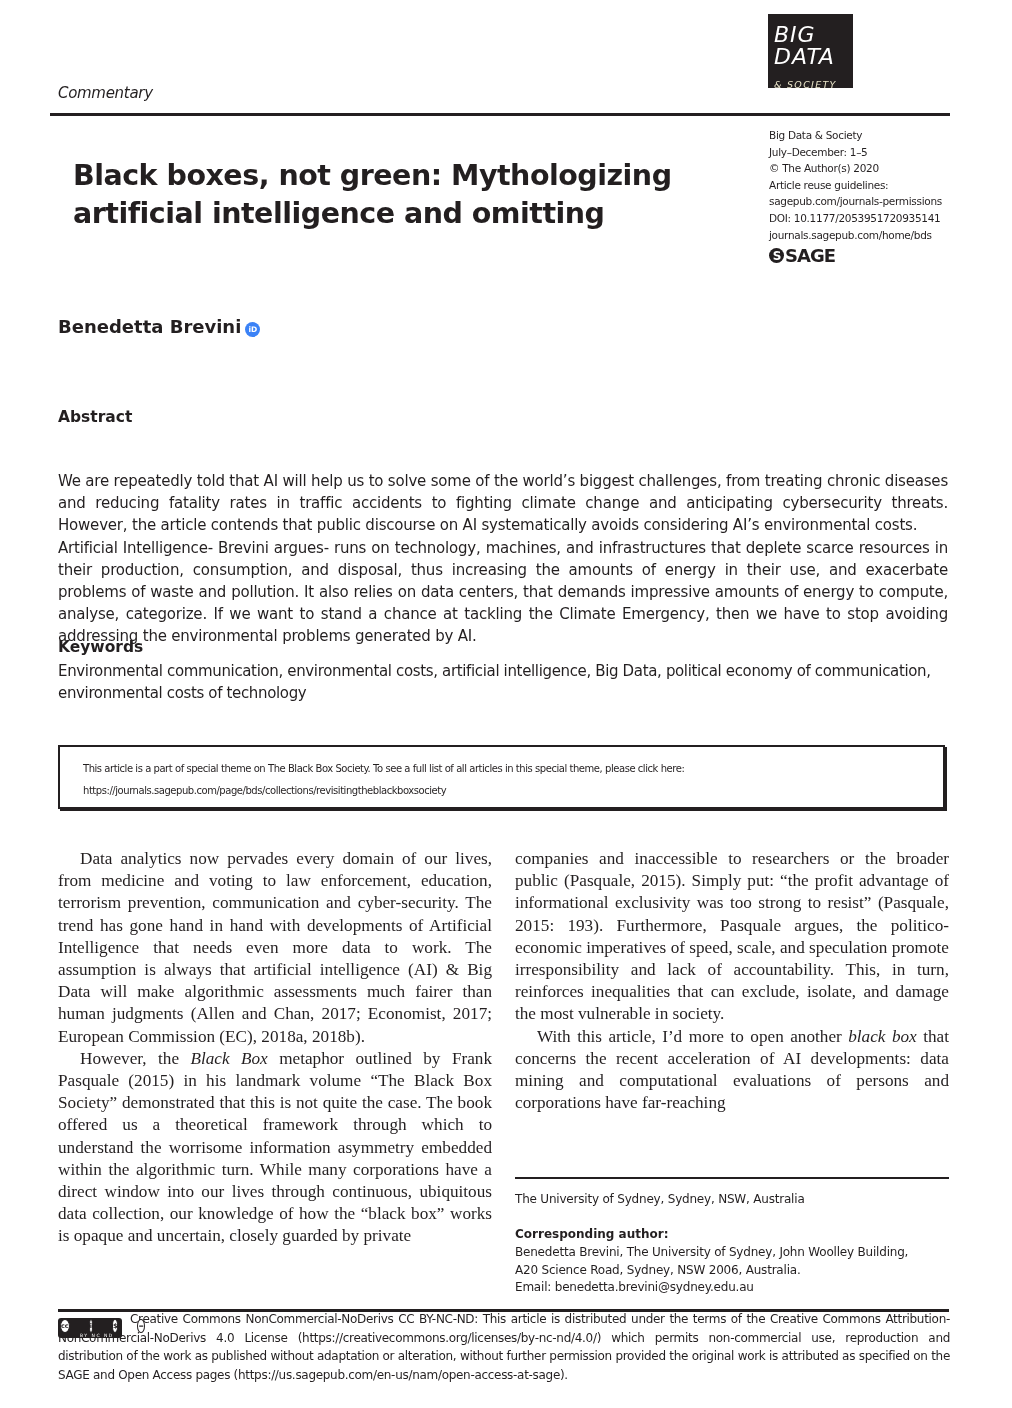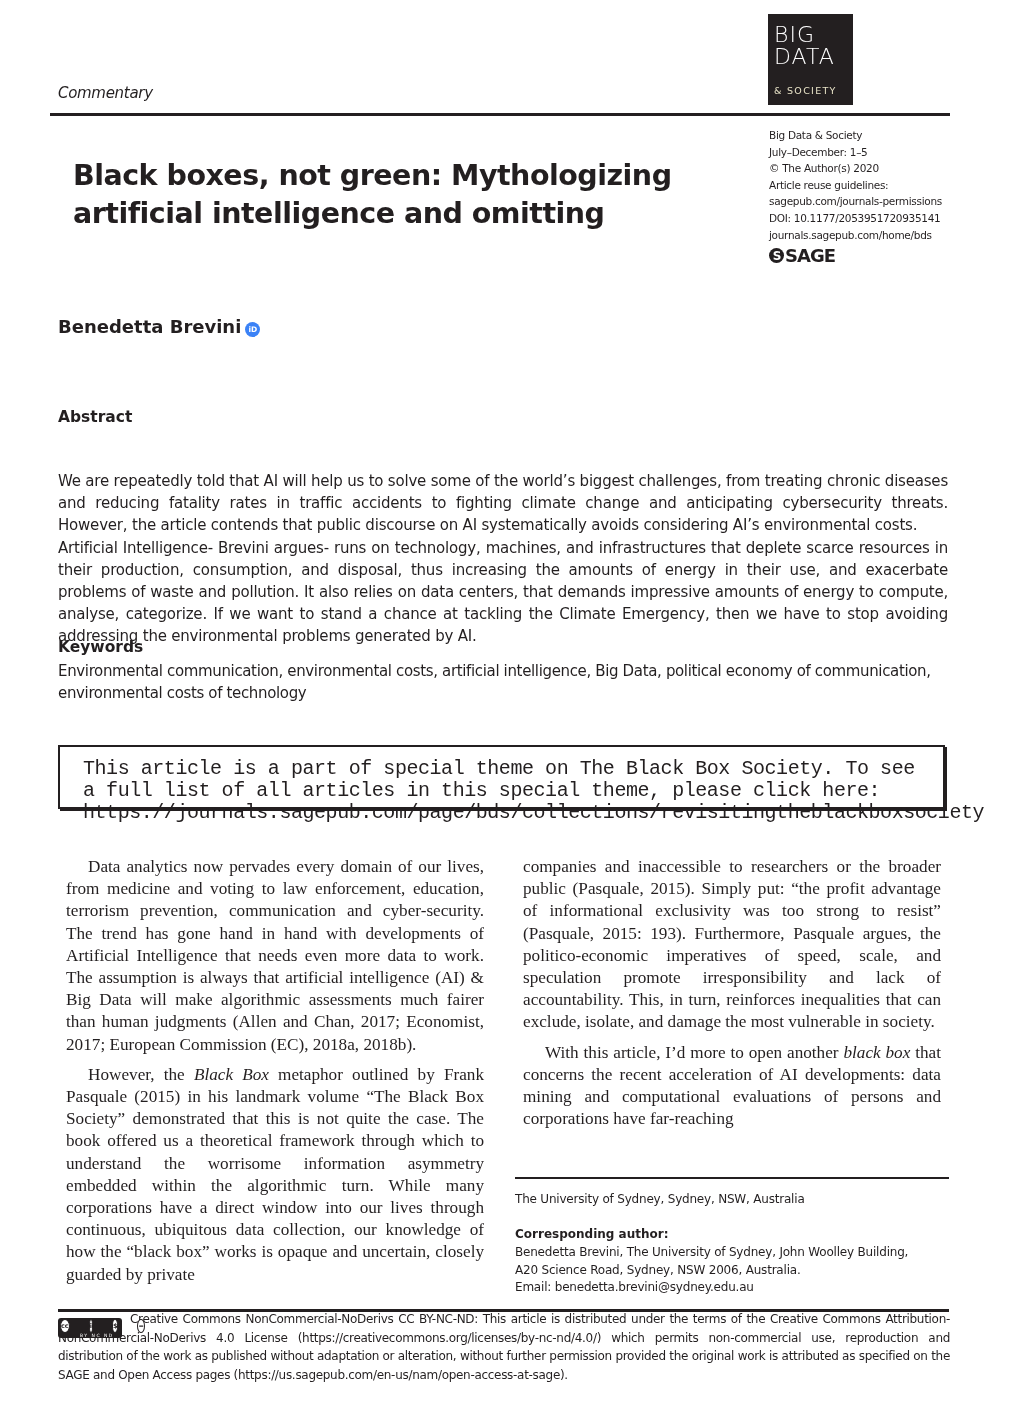--- a/index.html
+++ b/index.html
@@ -3,43 +3,43 @@
 <meta charset="utf-8">
 <style>
   html, body { margin: 0; padding: 0; background: #ffffff; }
   body { width: 1012px; height: 1408px; position: relative; overflow: hidden; color: #231f20; }
   .sans { font-family: "DejaVu Sans", "Liberation Sans", sans-serif; }
   .serif { font-family: "Liberation Serif", "DejaVu Serif", serif; }
 
   .section-label { position: absolute; left: 58px; top: 84px; font-size: 15px; font-style: italic; letter-spacing: -0.3px; }
   .header-rule { position: absolute; left: 50px; top: 113px; width: 900px; height: 3px; background: #231f20; }
 
-  .logo { position: absolute; left: 768px; top: 14px; width: 85px; height: 91px; background: #231f20; color: #fff; box-sizing: border-box; padding: 10px 0 0 6px; }
+  .logo { position: absolute; left: 768px; top: 14px; width: 85px; height: 74px; background: #231f20; color: #fff; box-sizing: border-box; padding: 10px 0 0 6px; font-style: italic; }
   .logo .l1, .logo .l2 { font-size: 22px; line-height: 22px; letter-spacing: 1px; font-weight: 300; }
-  .logo .l3 { font-size: 9.5px; letter-spacing: 1.3px; color: #e9e4c8; margin-top: 17px; }
+  .logo .l3 { font-size: 9.5px; letter-spacing: 1.3px; color: #e9e4c8; margin-top: 11px; }
 
   .meta { position: absolute; left: 769px; top: 127px; font-size: 10.5px; line-height: 16.6px; letter-spacing: -0.3px; }
   .sage { position: absolute; left: 769px; top: 245px; font-size: 18px; font-weight: bold; letter-spacing: -1px; display: flex; align-items: center; }
   .sage .s-circle { width: 15px; height: 15px; border-radius: 50%; background: #231f20; color: #fff; font-size: 12px; display: inline-flex; align-items: center; justify-content: center; margin-right: 1px; }
 
   .title { position: absolute; left: 58px; top: 142px; width: 640px; font-size: 28.5px; line-height: 37.5px; font-weight: bold; letter-spacing: -0.5px; margin: 15px; }
   .author { position: absolute; left: 58px; top: 316px; font-size: 18px; font-weight: bold; display: flex; align-items: flex-end; }
   .orcid { width: 15px; height: 15px; border-radius: 50%; background: #3b82f6; color: #fff; font-size: 7.5px; font-weight: bold; display: inline-flex; align-items: center; justify-content: center; margin-left: 4px; }
 
   .abstract-h { position: absolute; left: 58px; top: 408px; font-size: 15.5px; font-weight: bold; }
   .abstract-body { position: absolute; left: 58px; top: 429px; width: 890px; font-size: 15px; line-height: 22.2px; text-align: justify; letter-spacing: -0.2px; margin-top: 41px; }
   .abstract-body p { margin: 0; }
 
   .kw-h { position: absolute; left: 58px; top: 638px; font-size: 15.5px; font-weight: bold; }
   .kw-body { position: absolute; left: 58px; top: 660px; width: 895px; font-size: 15px; line-height: 22.2px; letter-spacing: -0.35px; }
 
-  .theme-box { position: absolute; left: 58px; top: 745px; width: 887px; height: 64px; border: 2px solid #231f20; box-shadow: 2px 2px 0 #231f20; box-sizing: border-box; padding: 11px 20px 0 23px; font-size: 20px; line-height: 22.2px; letter-spacing: -0.45px; font-family: Liberation Mono, monospace; }
+  .theme-box { position: absolute; left: 58px; top: 745px; width: 887px; height: 64px; border: 2px solid #231f20; box-shadow: 2px 2px 0 #231f20; box-sizing: border-box; padding: 11px 20px 0 23px; font-size: 10px; line-height: 22.2px; letter-spacing: -0.45px; }
 
   .col { position: absolute; top: 848px; width: 434px; font-size: 17.2px; line-height: 22.2px; text-align: justify; }
-  .col p { margin: 8px; text-indent: 22px; }
+  .col p { margin: 0; text-indent: 22px; }
   .col p.noindent { text-indent: 0; }
   .col-left { left: 58px; }
   .col-right { left: 515px; }
 
   .fn-rule { position: absolute; left: 515px; top: 1177px; width: 434px; height: 2px; background: #231f20; }
   .affil { position: absolute; left: 515px; top: 1192px; font-size: 12px; letter-spacing: -0.2px; }
   .corr-h { position: absolute; left: 515px; top: 1227px; font-size: 12px; font-weight: bold; }
   .corr-body { position: absolute; left: 515px; top: 1244px; font-size: 12px; line-height: 17.7px; letter-spacing: -0.2px; }
 
   .cc-rule { position: absolute; left: 58px; top: 1309px; width: 891px; height: 3px; background: #231f20; }

